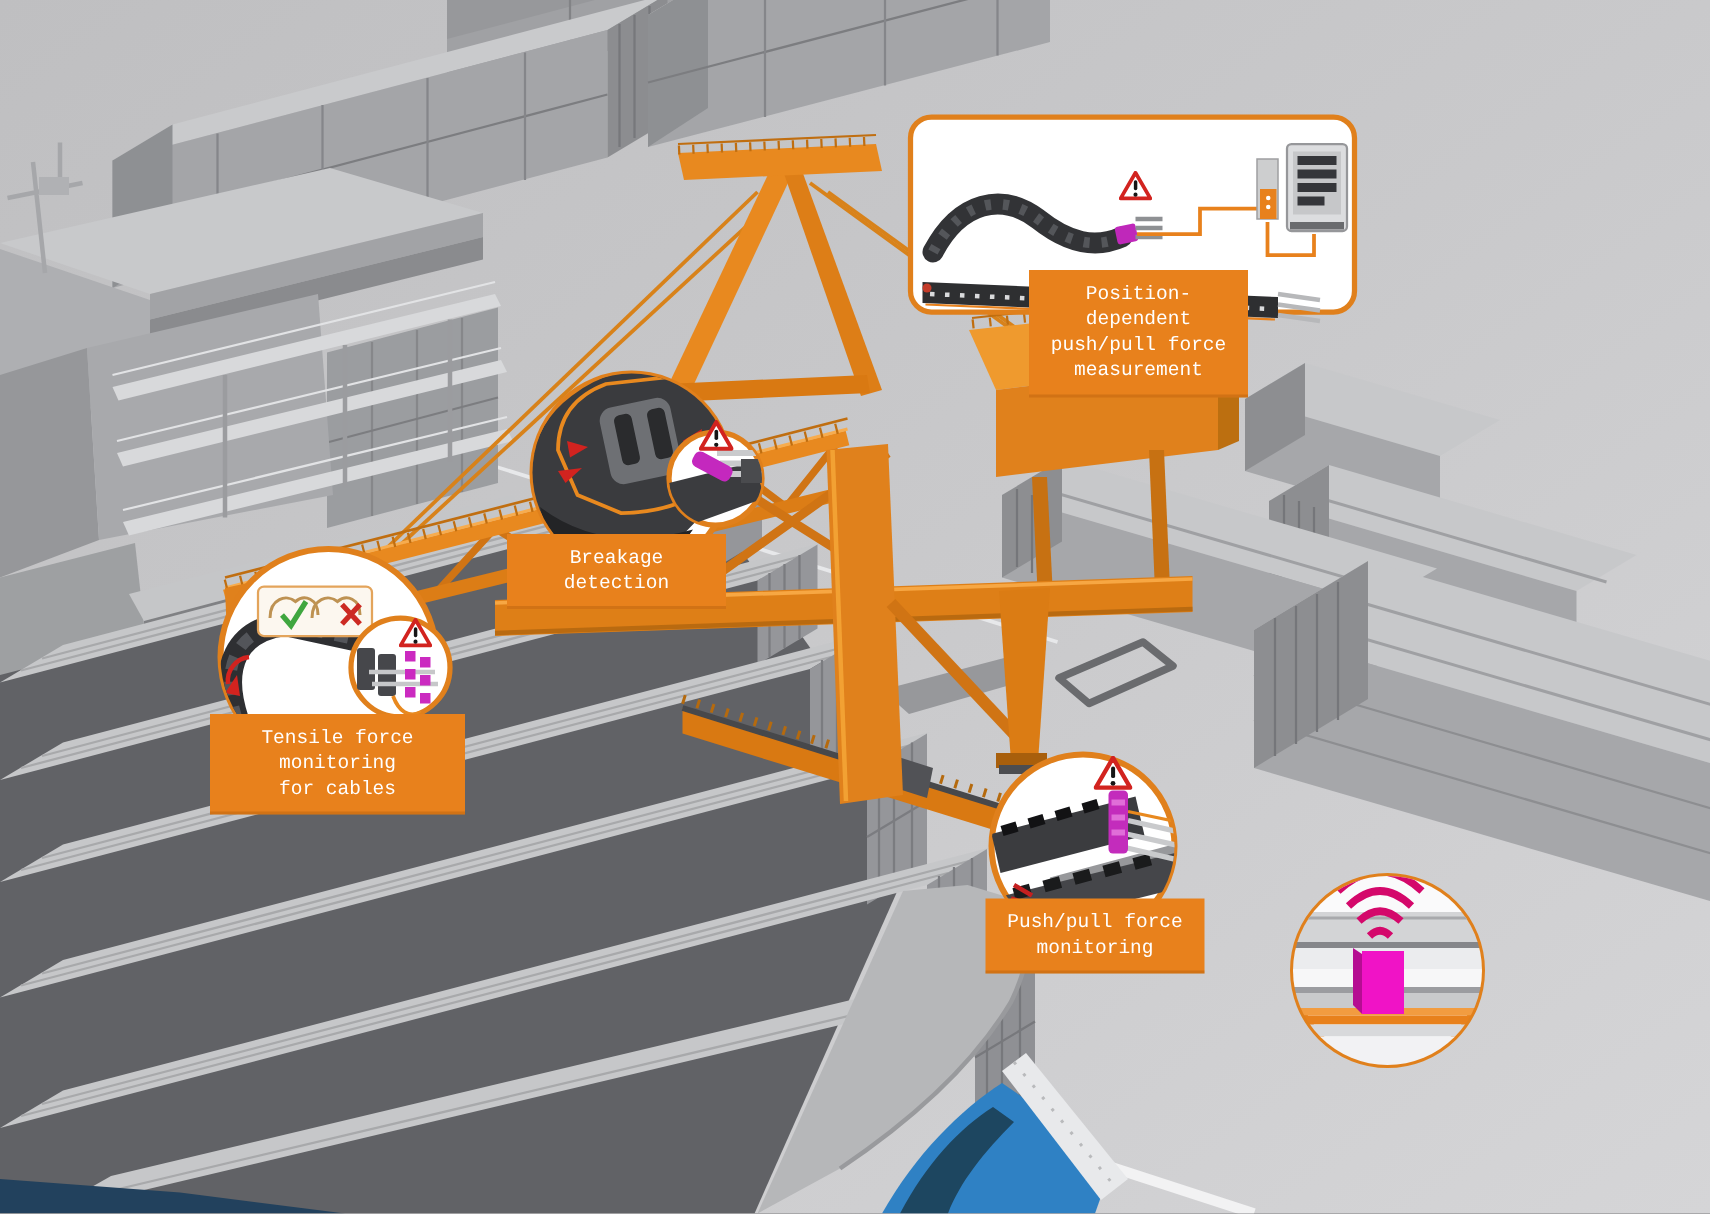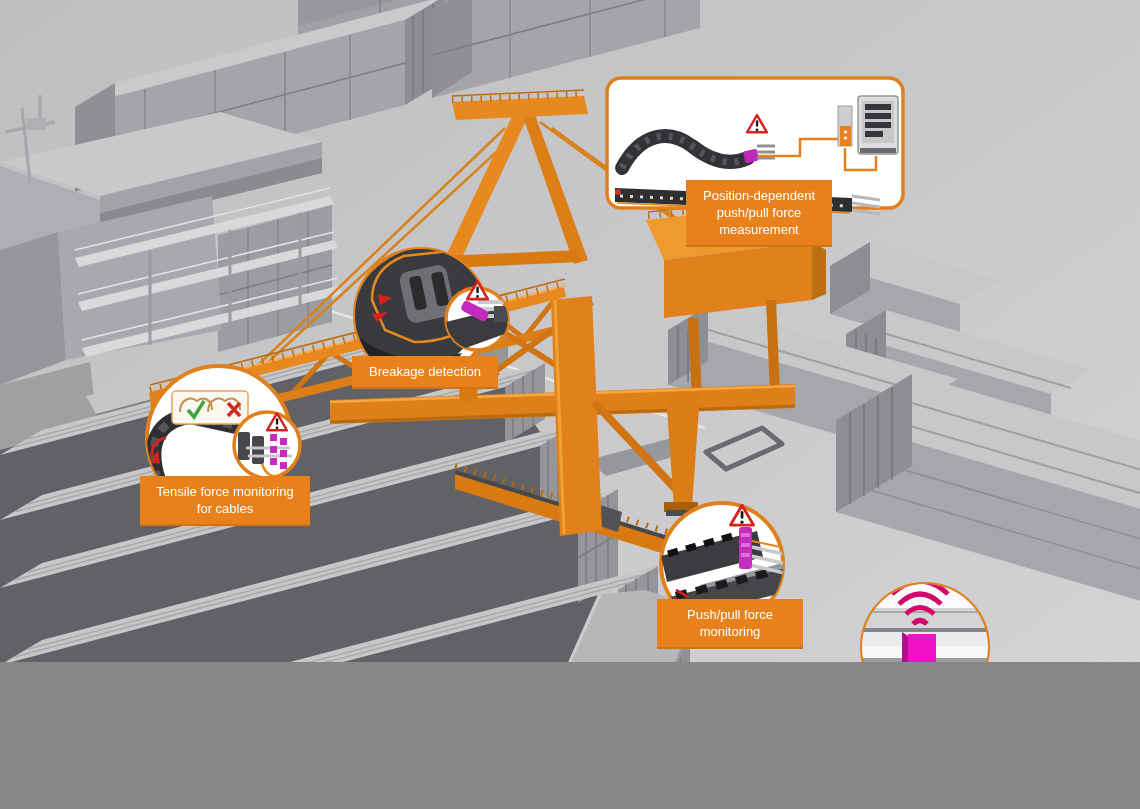--- a/index.html
+++ b/index.html
@@ -1,18 +1,18 @@
 <!DOCTYPE html>
 <html><head>
 <meta charset="utf-8">
 <style>
   html,body{margin:0;padding:0;background:#888;}
   .stage{
-    position:relative;width:1140px;height:662px;overflow:hidden;
-    font-family:Liberation Sans, sans-serif;
+    position:relative;width:1140px;height:809px;overflow:hidden;
+    font-family:Liberation Mono, monospace;
     background:#C7C7C9;
   }
   .stage svg{position:absolute;left:0;top:0;}
   .callout-label{
     position:absolute;
     background:#E8811C;
     color:#FFFFFF;
     font-size:13px;
     line-height:1.32;
     text-align:center;
@@ -396,18 +396,18 @@
         <path d="M899,604 Q920,584 941,604"></path>
         <path d="M892,594 Q920,568 948,594"></path>
       </g>
     </g>
   </g>
 </svg>
 
 <div class="callout-label" style="left:686px;top:180px;width:136px;">Position-dependent
 push/pull force
 measurement</div>
-<div class="callout-label" style="left:352px;top:356px;width:136px;">Breakage detection</div>
+<div class="callout-label" style="left:338px;top:356px;width:136px;">Breakage detection</div>
 <div class="callout-label" style="left:140px;top:476px;width:160px;">Tensile force monitoring
 for cables</div>
 <div class="callout-label" style="left:657px;top:599px;width:136px;">Push/pull force
 monitoring</div>
 </div>
 
 </body></html>

